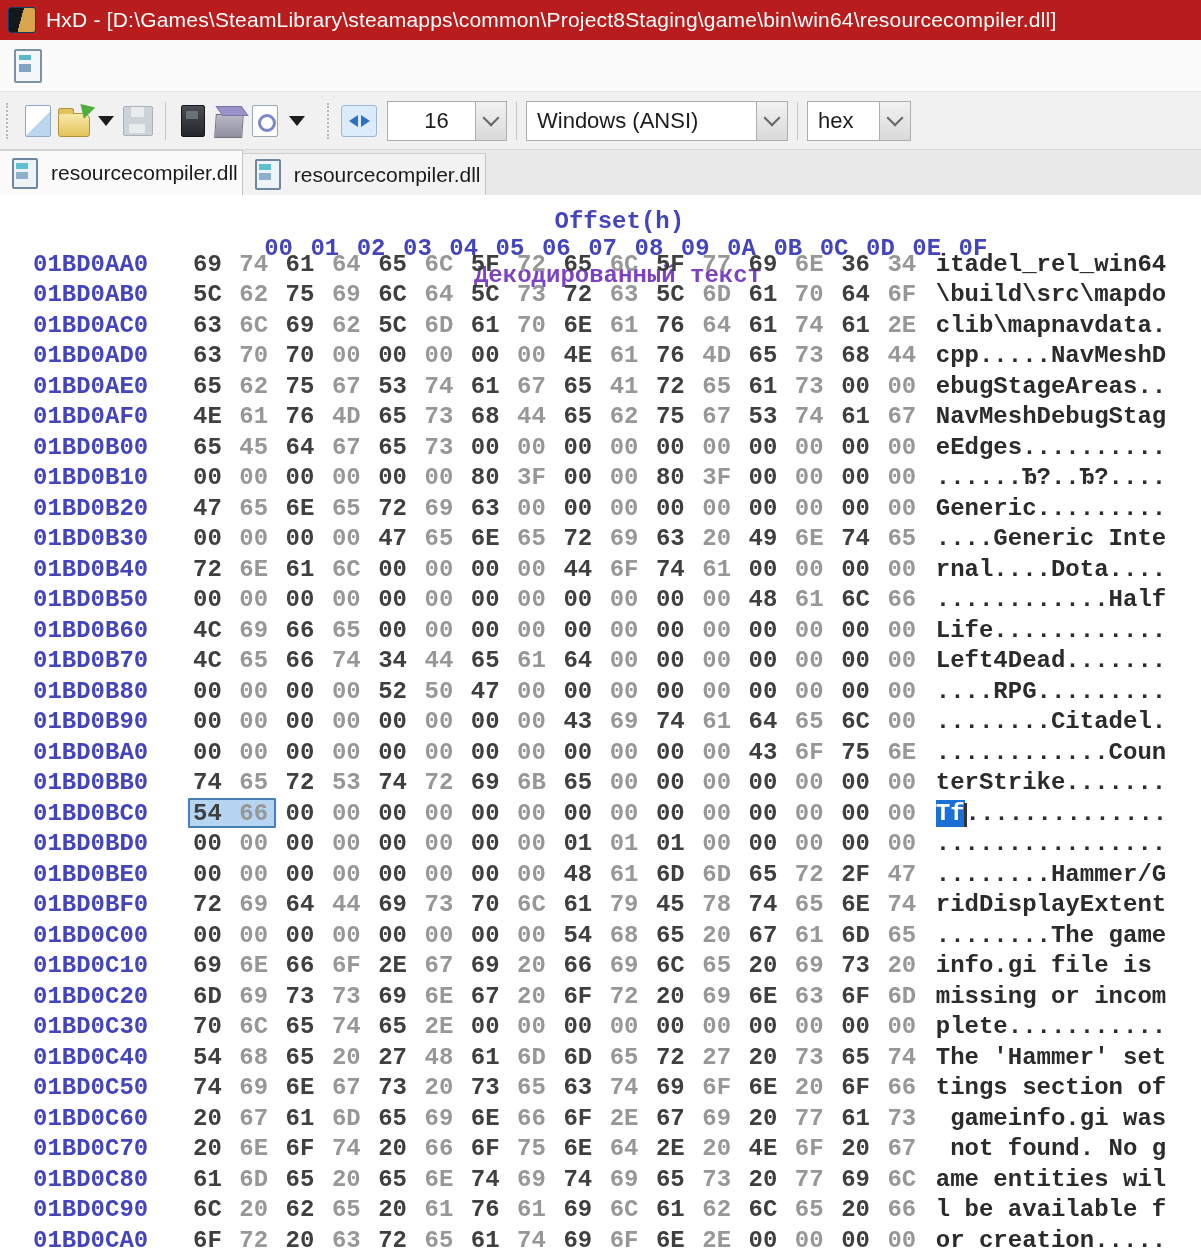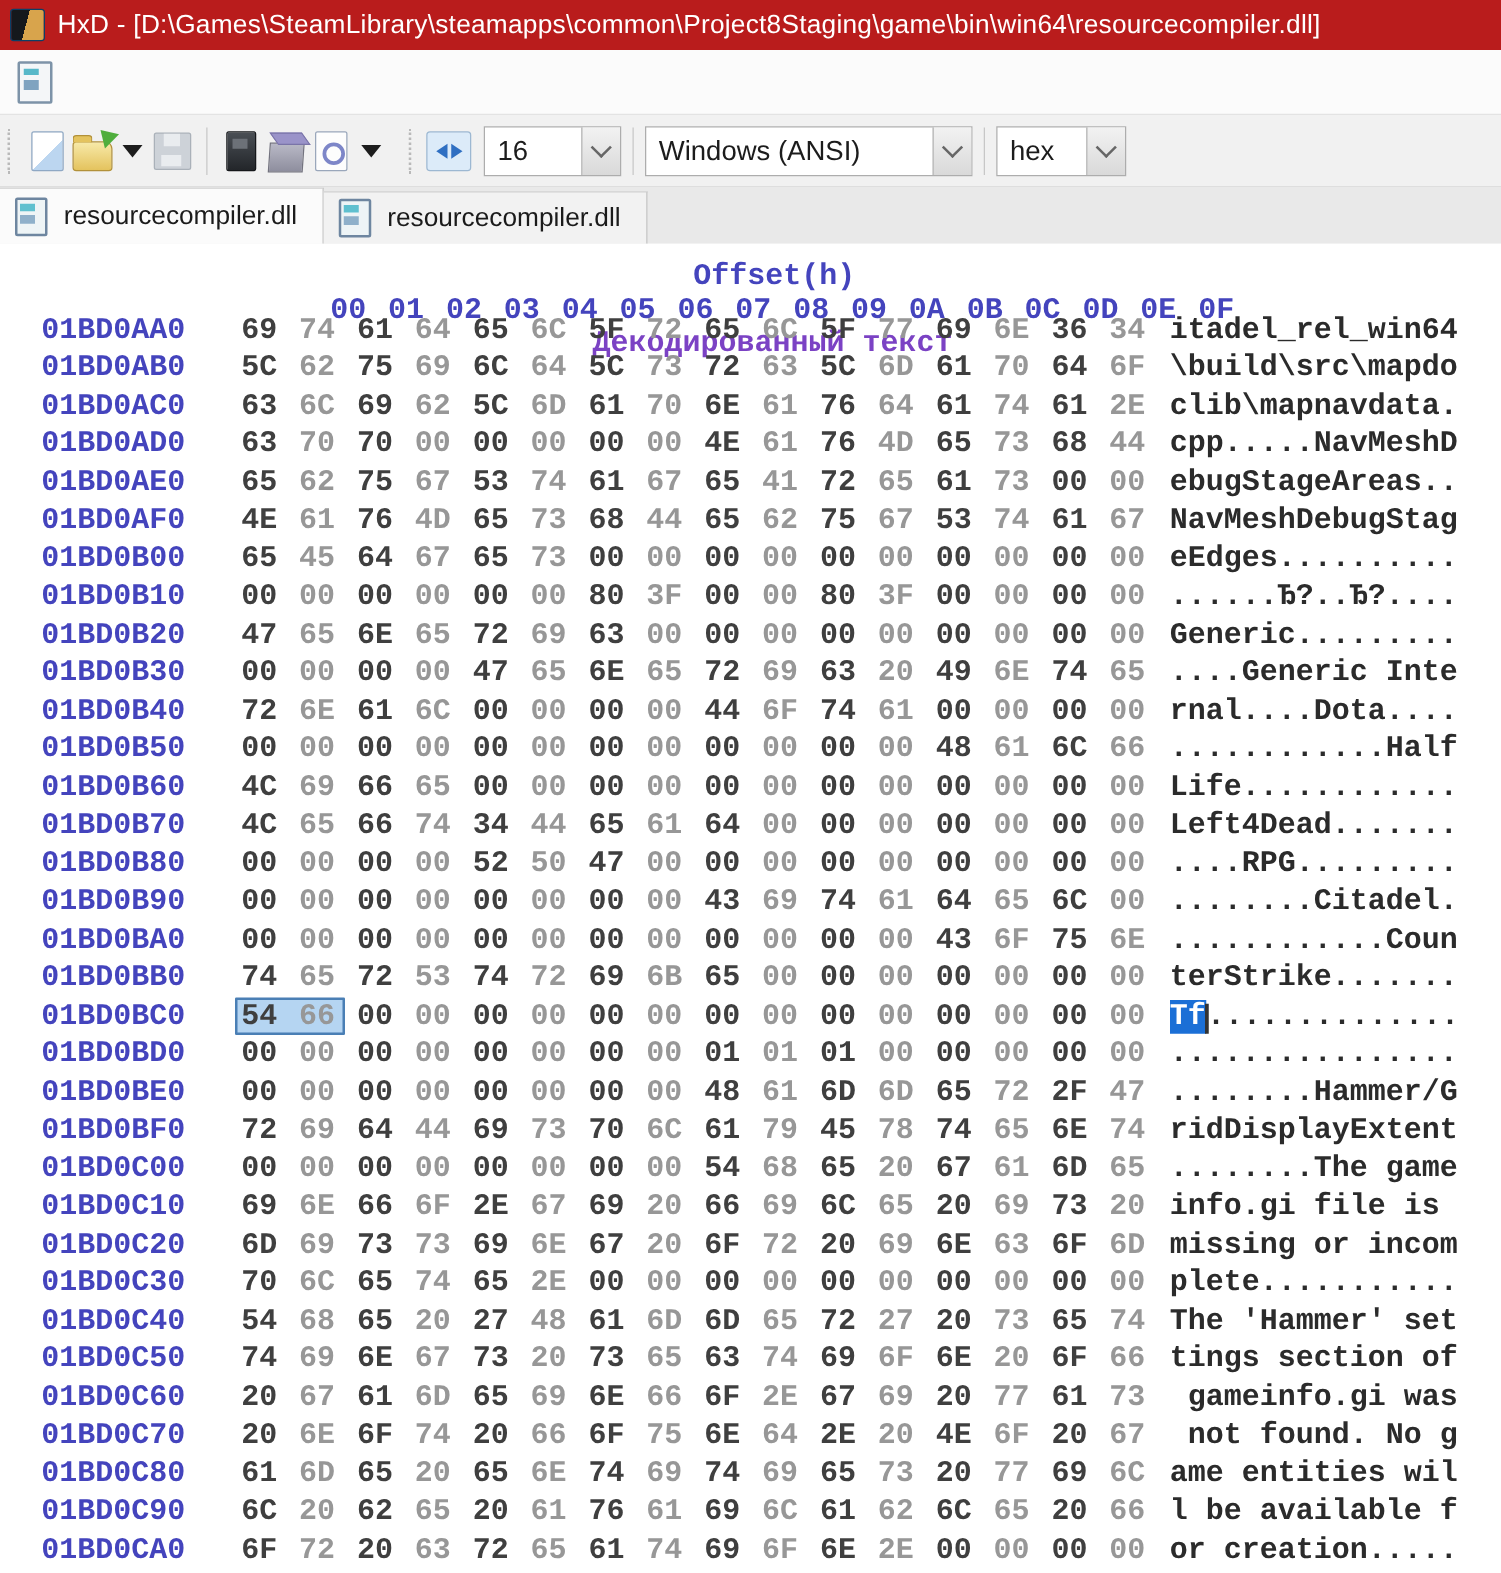--- a/index.html
+++ b/index.html
@@ -97,27 +97,27 @@
   .combo{
     height:40px;background:#ffffff;border:1px solid #adadad;display:flex;align-items:center;
     box-sizing:border-box;flex:0 0 auto;
   }
   .combo-text{font-size:22px;color:#1c1c1c;padding-left:10px;flex:1;white-space:nowrap;overflow:hidden;}
   .combo-btn{
     width:30px;height:38px;background:linear-gradient(#f2f2f2,#d9d9d9);border-left:1px solid #adadad;
     display:flex;align-items:center;justify-content:center;flex:0 0 auto;
   }
   .chev{width:10px;height:10px;border-right:2px solid #666;border-bottom:2px solid #666;transform:rotate(45deg);margin-top:-5px;}
-  .w16{width:110px;margin-left:10px;}
+  .w16{width:120px;margin-left:10px;text-align:center;}
   .wenc{width:262px;}
   .wview{width:104px;}
   
   .tabbar{height:45px;background:#e9e9e9;display:flex;align-items:flex-end;}
   .tab{
-    height:42px;display:flex;align-items:center;padding:0 20px 0 12px;box-sizing:border-box;
+    height:42px;display:flex;align-items:center;padding:0 4px 0 12px;box-sizing:border-box;
     border-right:1px solid #c3c3c3;white-space:nowrap;
   }
   .tab.active{background:#fbfbfb;height:45px;border-top:1px solid #d0d0d0;}
   .tab.inactive{background:#f2f2f2;border-top:1px solid #cfcfcf;}
   .tab-icon{
     width:22px;height:27px;background:#eef4f6;border:2px solid #6e86a0;border-radius:2px;
     margin-right:13px;position:relative;flex:0 0 auto;
   }
   .tab-icon::before{content:"";position:absolute;left:2px;top:3px;width:12px;height:6px;background:#5fc0cf;}
   .tab-icon::after{content:"";position:absolute;left:2px;top:12px;width:12px;height:7px;background:#8fb0ca;}

